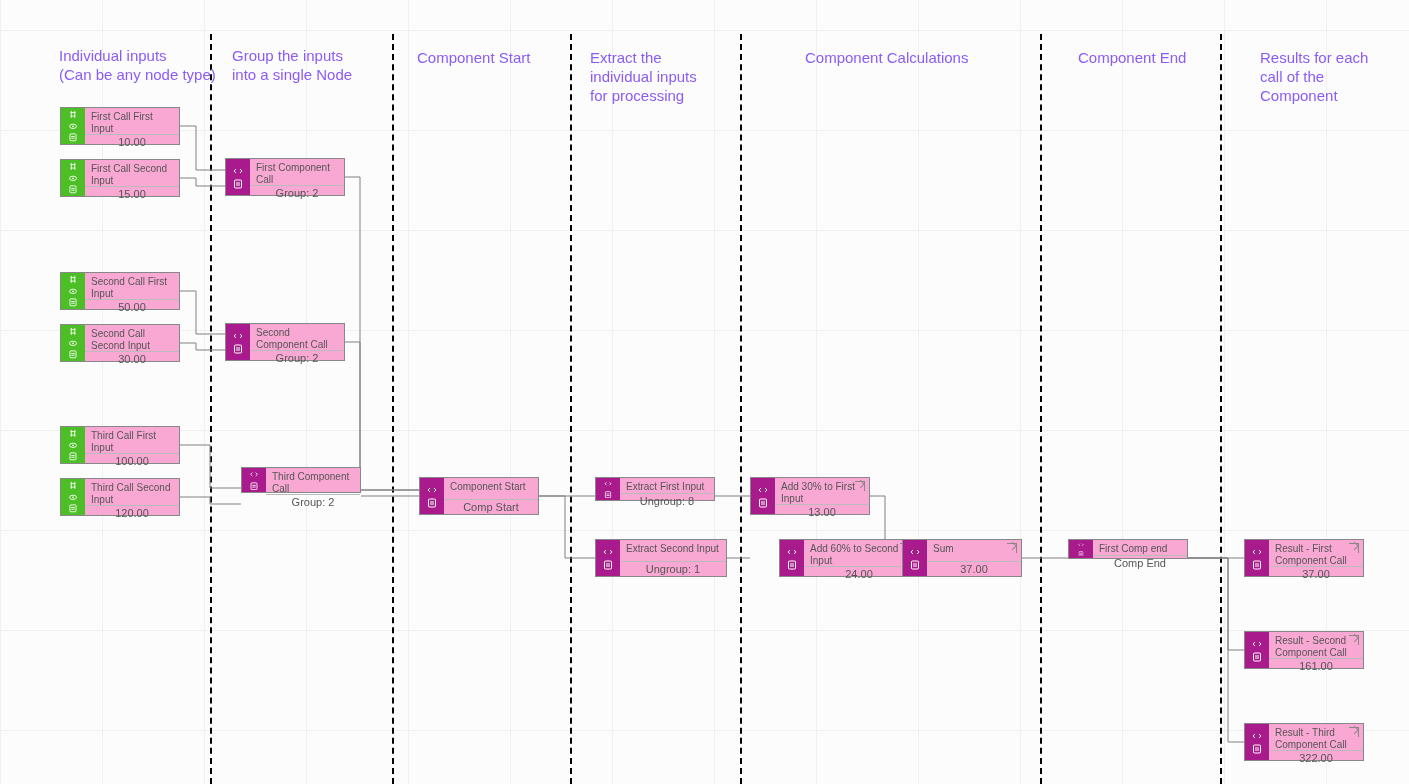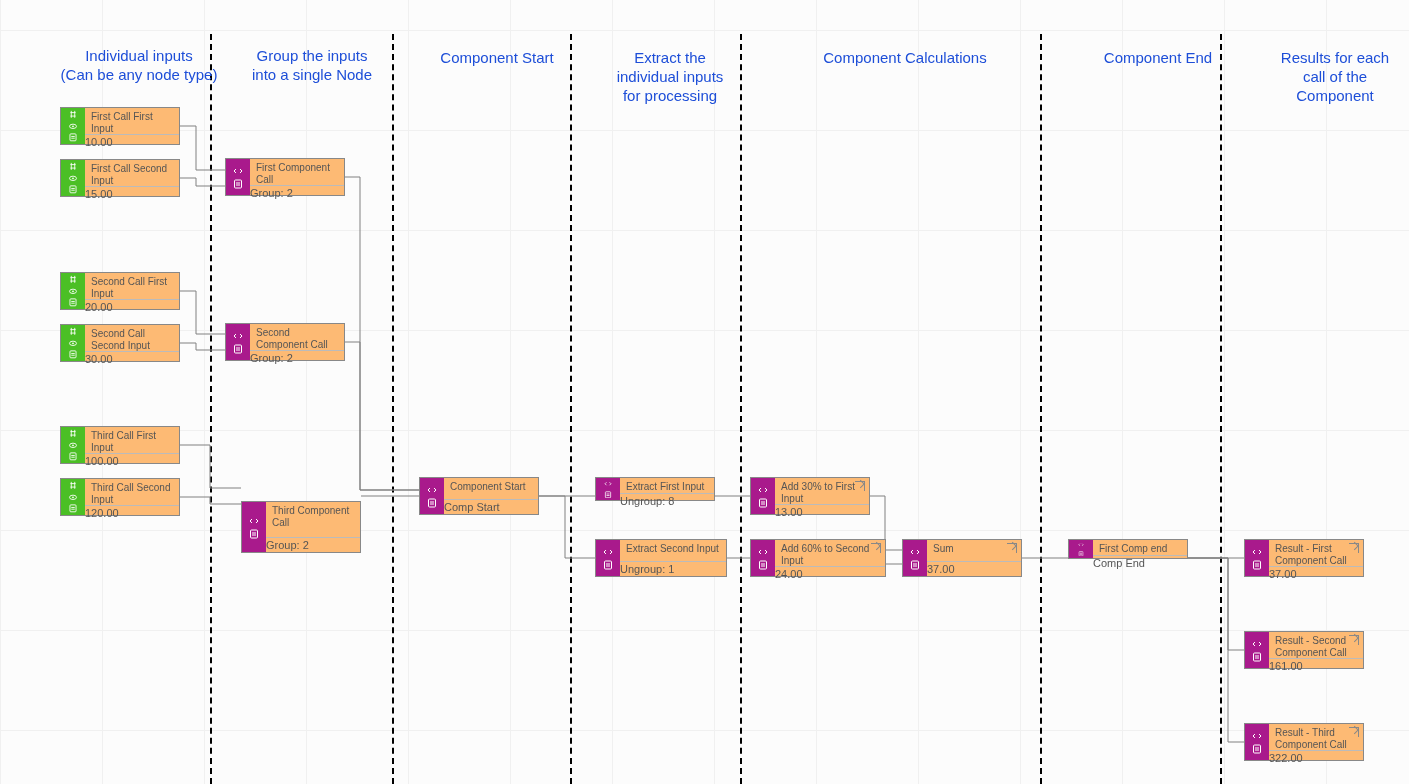--- a/index.html
+++ b/index.html
@@ -13,34 +13,33 @@
     background-size: 102px 100px;
     background-position: 0 230px;
     width: 1409px;
     height: 784px;
     position: relative;
     overflow: hidden;
   }
   .col-header {
     position: absolute;
     font-size: 15px;
-    color: #1d4ed8;
+    color: #8b5cf6;
     line-height: 1.28;
-    text-align: center;
   }
   .vdash {
     position: absolute;
     top: 34px;
     height: 750px;
     border-left: 2px dashed #000;
   }
   .node {
     position: absolute;
     display: flex;
-    background: #fdba74;
+    background: #f9a8d4;
     border: 1px solid #888;
     font-size: 10px;
     color: #555;
   }
   .node .badge {
     width: 24px;
     display: flex;
     flex-direction: column;
     align-items: center;
     justify-content: center;
@@ -54,20 +53,21 @@
     flex: 1;
     position: relative;
     padding: 3px 6px 2px 6px;
     display: flex;
     flex-direction: column;
     justify-content: space-between;
   }
   .node .label { font-size: 10px; line-height: 1.15; }
   .node .value {
     font-size: 11px;
+    text-align: center;
     border-top: 1px solid #bbb;
     margin: 0 -6px -2px -6px;
     padding: 1px 0 1px 0;
   }
   .popout-icon {
     position: absolute;
     top: 3px; right: 4px;
     width: 10px; height: 10px;
     border: 1px solid #888;
     border-bottom: none;
@@ -205,21 +205,21 @@
       </svg>
       <svg viewBox="0 0 10 10">
         <use href="#ic-eye"></use>
       </svg>
       <svg viewBox="0 0 10 10">
         <use href="#ic-page"></use>
       </svg>
     </div>
   <div class="body">
       <div class="label">Second Call First Input</div>
-      <div class="value">20.00</div>
+      <div class="value">50.00</div>
     </div>
 </div>
 <div class="node" style="left:60px;top:324px;width:120px;height:38px">
   <div class="badge green">
       <svg viewBox="0 0 10 10">
         <use href="#ic-hash"></use>
       </svg>
       <svg viewBox="0 0 10 10">
         <use href="#ic-eye"></use>
       </svg>
@@ -288,21 +288,21 @@
       </svg>
       <svg viewBox="0 0 10 10">
         <use href="#ic-page"></use>
       </svg>
     </div>
   <div class="body">
       <div class="label">Second Component Call</div>
       <div class="value">Group: 2</div>
     </div>
 </div>
-<div class="node" style="left:241px;top:501px;width:120px;height:52px">
+<div class="node" style="left:241px;top:467px;width:120px;height:26px">
   <div class="badge purple">
       <svg viewBox="0 0 10 10">
         <use href="#ic-code"></use>
       </svg>
       <svg viewBox="0 0 10 10">
         <use href="#ic-page"></use>
       </svg>
     </div>
   <div class="body">
       <div class="label">Third Component Call</div>
@@ -359,21 +359,21 @@
       <svg viewBox="0 0 10 10">
         <use href="#ic-page"></use>
       </svg>
     </div>
   <div class="body">
       <span class="popout-icon"></span>
       <div class="label">Add 30% to First Input</div>
       <div class="value">13.00</div>
     </div>
 </div>
-<div class="node" style="left:750px;top:539px;width:136px;height:38px">
+<div class="node" style="left:779px;top:539px;width:136px;height:38px">
   <div class="badge purple">
       <svg viewBox="0 0 10 10">
         <use href="#ic-code"></use>
       </svg>
       <svg viewBox="0 0 10 10">
         <use href="#ic-page"></use>
       </svg>
     </div>
   <div class="body">
       <span class="popout-icon"></span>

